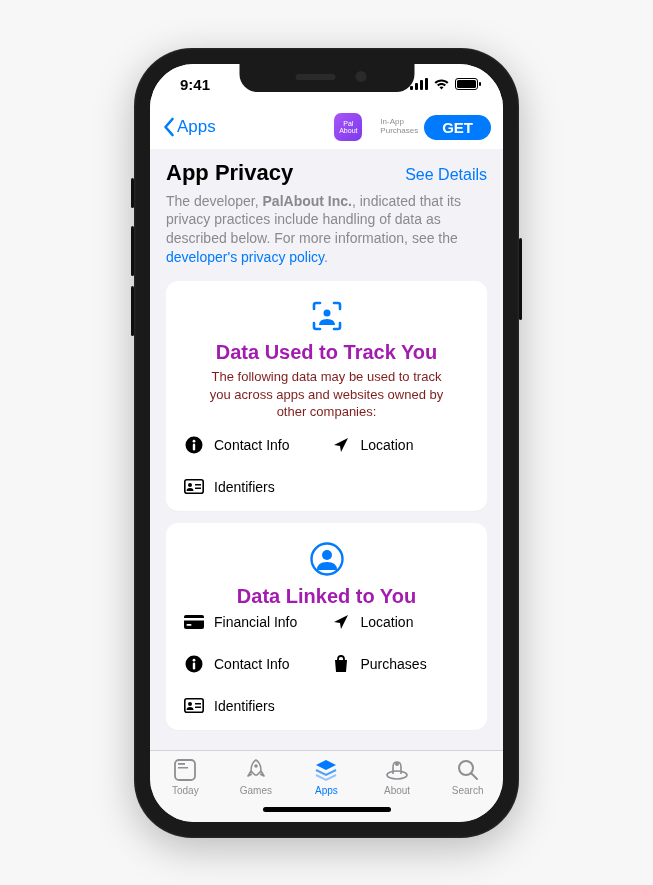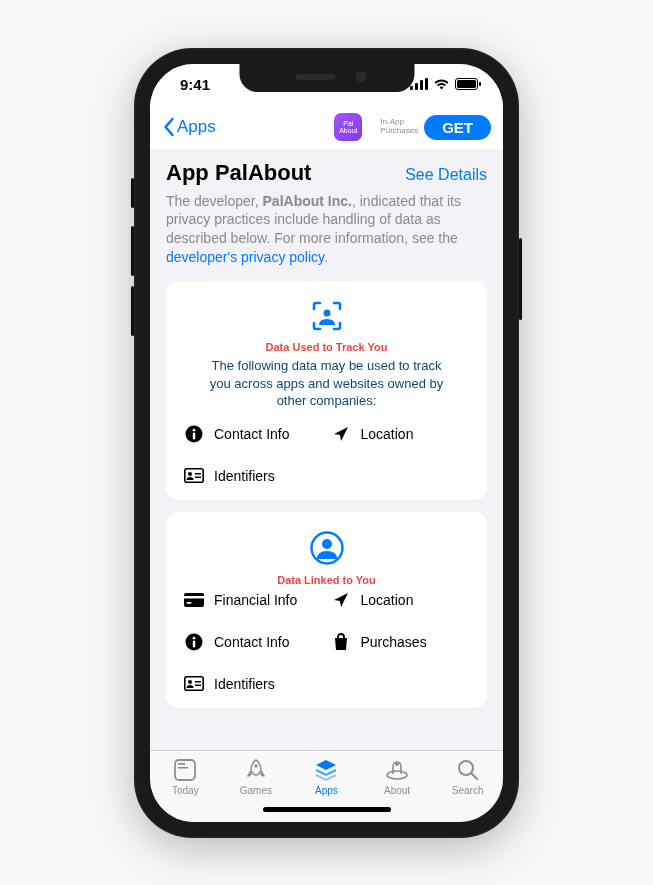--- a/index.html
+++ b/index.html
@@ -174,28 +174,28 @@
     box-shadow: 0 1px 1px rgba(0,0,0,0.02);
   }
   .card-icon {
     display: flex;
     justify-content: center;
     margin-bottom: 8px;
   }
   .card-title {
     text-align: center;
     font-weight: 600;
-    font-size: 11px;
-    color: #ef4444;
+    font-size: 20px;
+    color: #a21caf;
     margin-bottom: 4px;
   }
   .card-sub {
     text-align: center;
     font-size: 13px;
-    color: #0c4a6e;
+    color: #7f1d1d;
     line-height: 1.35;
     margin: 0 auto 14px auto;
     max-width: 250px;
   }
   .data-grid {
     display: grid;
     grid-template-columns: 1fr 1fr;
     gap: 22px 8px;
   }
   .data-item {
@@ -300,21 +300,21 @@
         </div>
       <div class="iap">
         <div>In-App</div>
         <div>Purchases</div>
       </div>
       <button class="get-btn">GET</button>
     </div>
 
     <div class="content">
       <div class="header-row">
-        <div class="title">App PalAbout</div>
+        <div class="title">App Privacy</div>
         <div class="see-details">See Details</div>
       </div>
       <div class="desc">
         <span>The developer, </span><b>PalAbout Inc.</b><span>, indicated that its privacy practices include handling of data as described below. For more information, see the </span><span class="link">developer's privacy policy</span><span>.</span>
       </div>
 
       <div class="card">
         <div class="card-icon">
           <svg width="34" height="34" viewBox="0 0 34 34">
             <g stroke="#007aff" stroke-width="2.6" fill="none" stroke-linecap="round">

